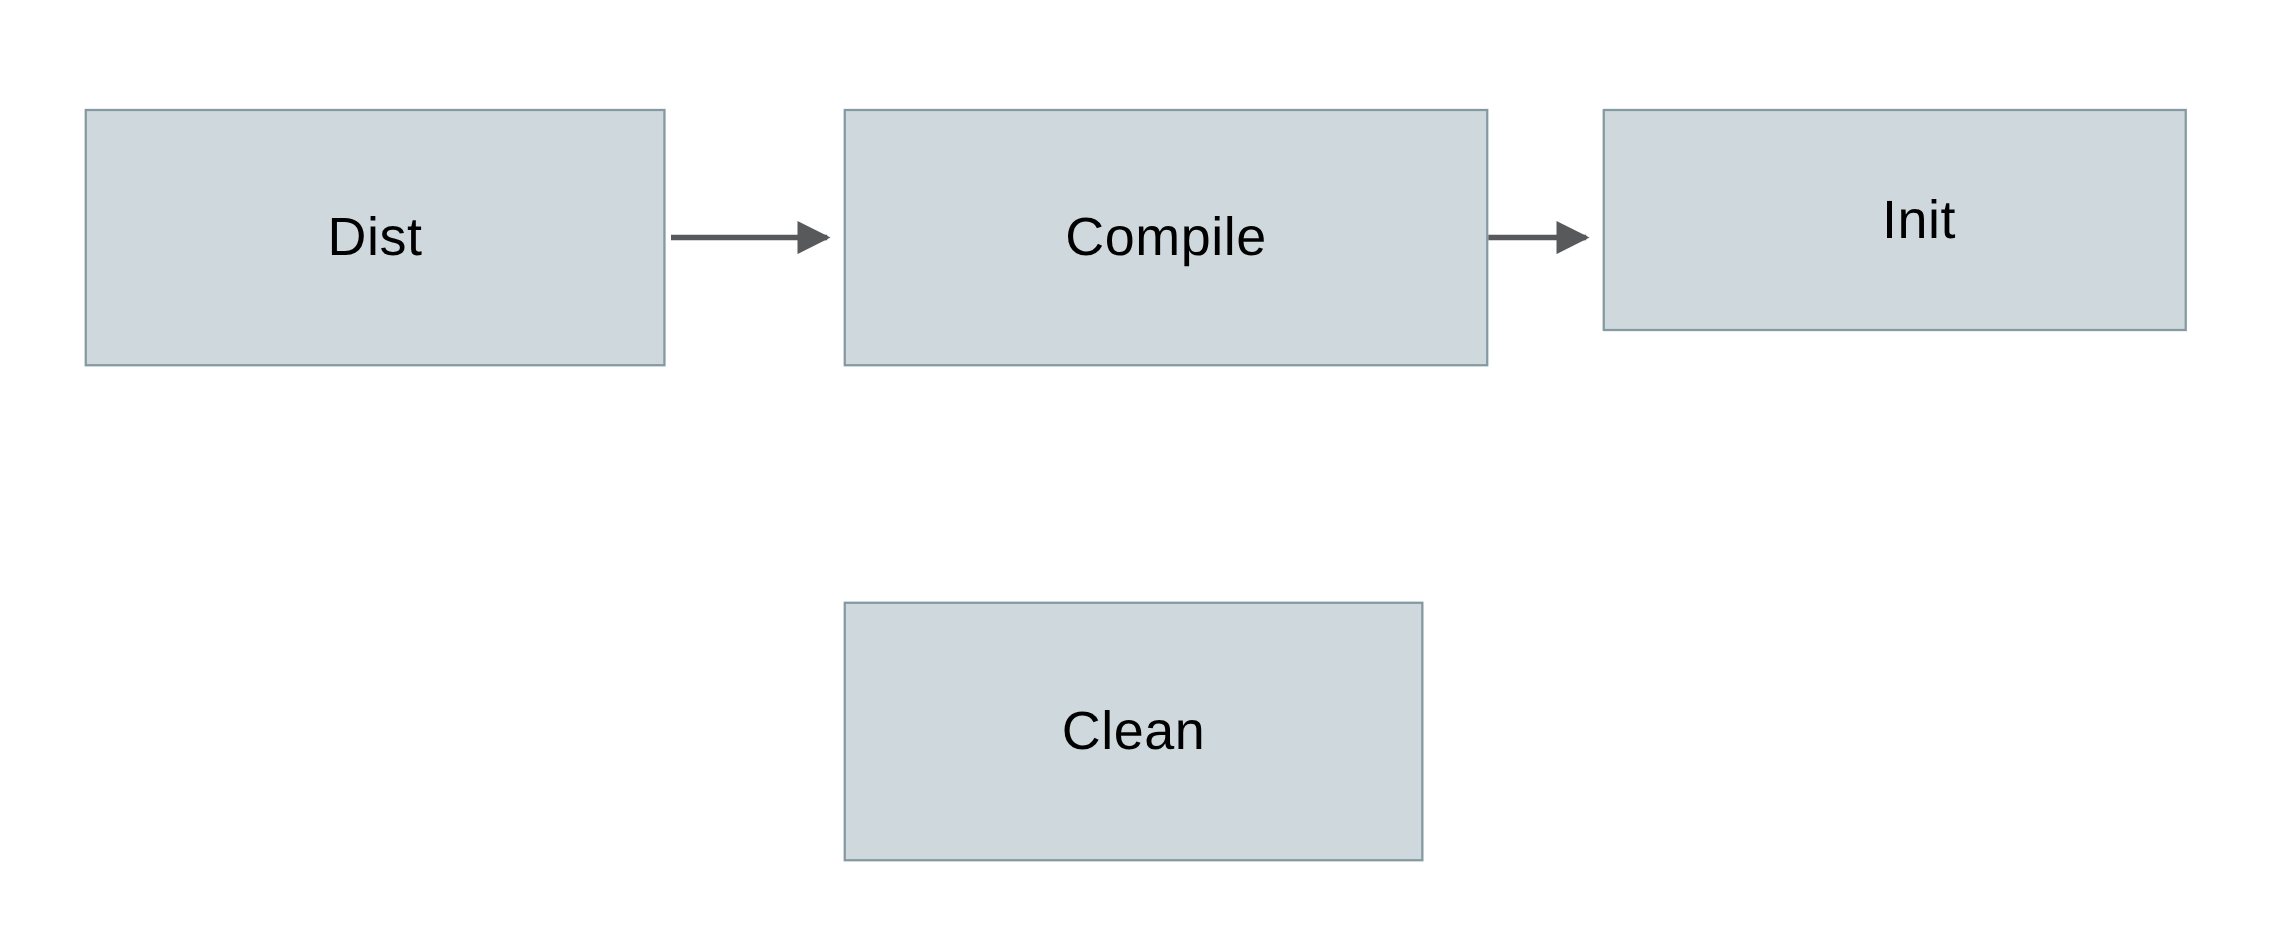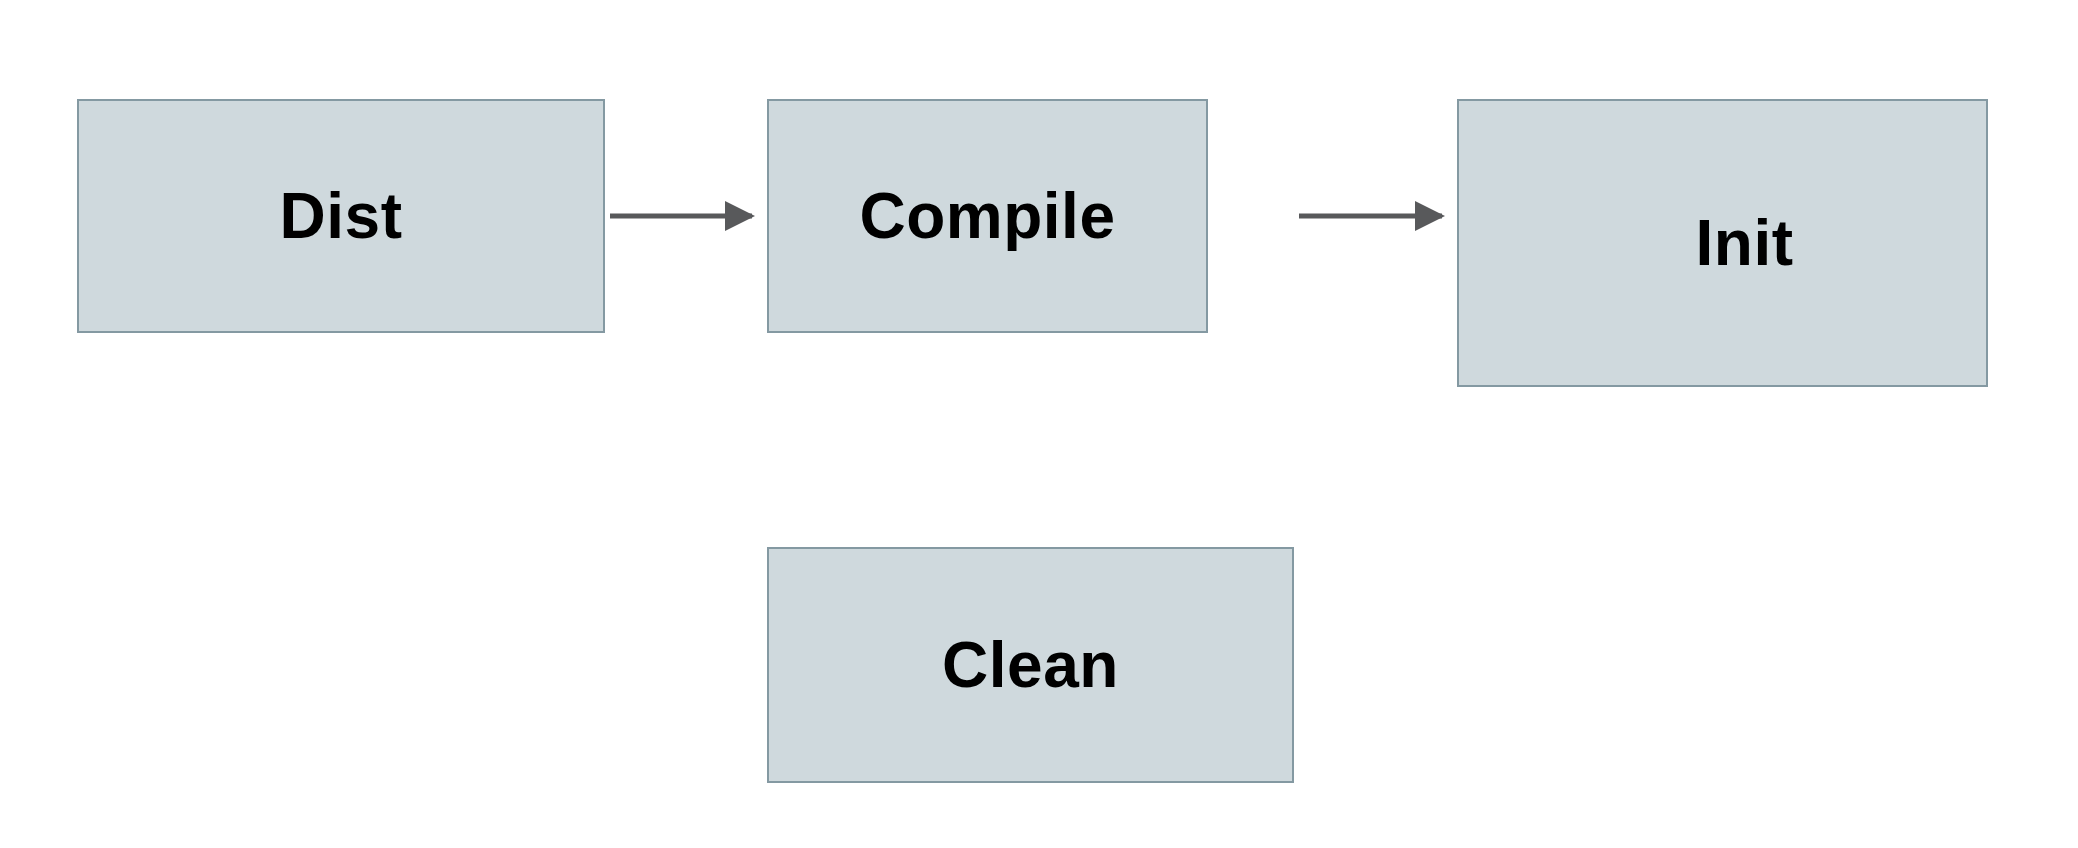--- a/index.html
+++ b/index.html
@@ -26,30 +26,29 @@
   .node {
     position: absolute;
     box-sizing: border-box;
     background: #cfd9dd;
     border: 2px solid #8499a2;
     display: flex;
     align-items: center;
     justify-content: center;
   }
   .node .node-label {
-    font-size: 64px;
+    font-size: 49px;
     line-height: 1;
     color: #000000;
     letter-spacing: 0.5px;
     user-select: none;
-    font-weight: bold;
   }
   .node-dist    { left: 77px;   top: 99px;  width: 528px; height: 234px; }
-  .node-compile { left: 767px;  top: 99px;  width: 441px; height: 234px; }
-  .node-init    { left: 1457px; top: 99px;  width: 531px; height: 288px; padding-left: 44px; }
+  .node-compile { left: 767px;  top: 99px;  width: 586px; height: 234px; }
+  .node-init    { left: 1457px; top: 99px;  width: 531px; height: 202px; padding-left: 44px; }
   .node-clean   { left: 767px;  top: 525px; width: 527px; height: 236px; margin-top: 22px; }
   .edge-line {
     stroke-width: 5;
     fill: none;
   }
 </style>
 </head>
 <body>
 
 <div class="canvas">

